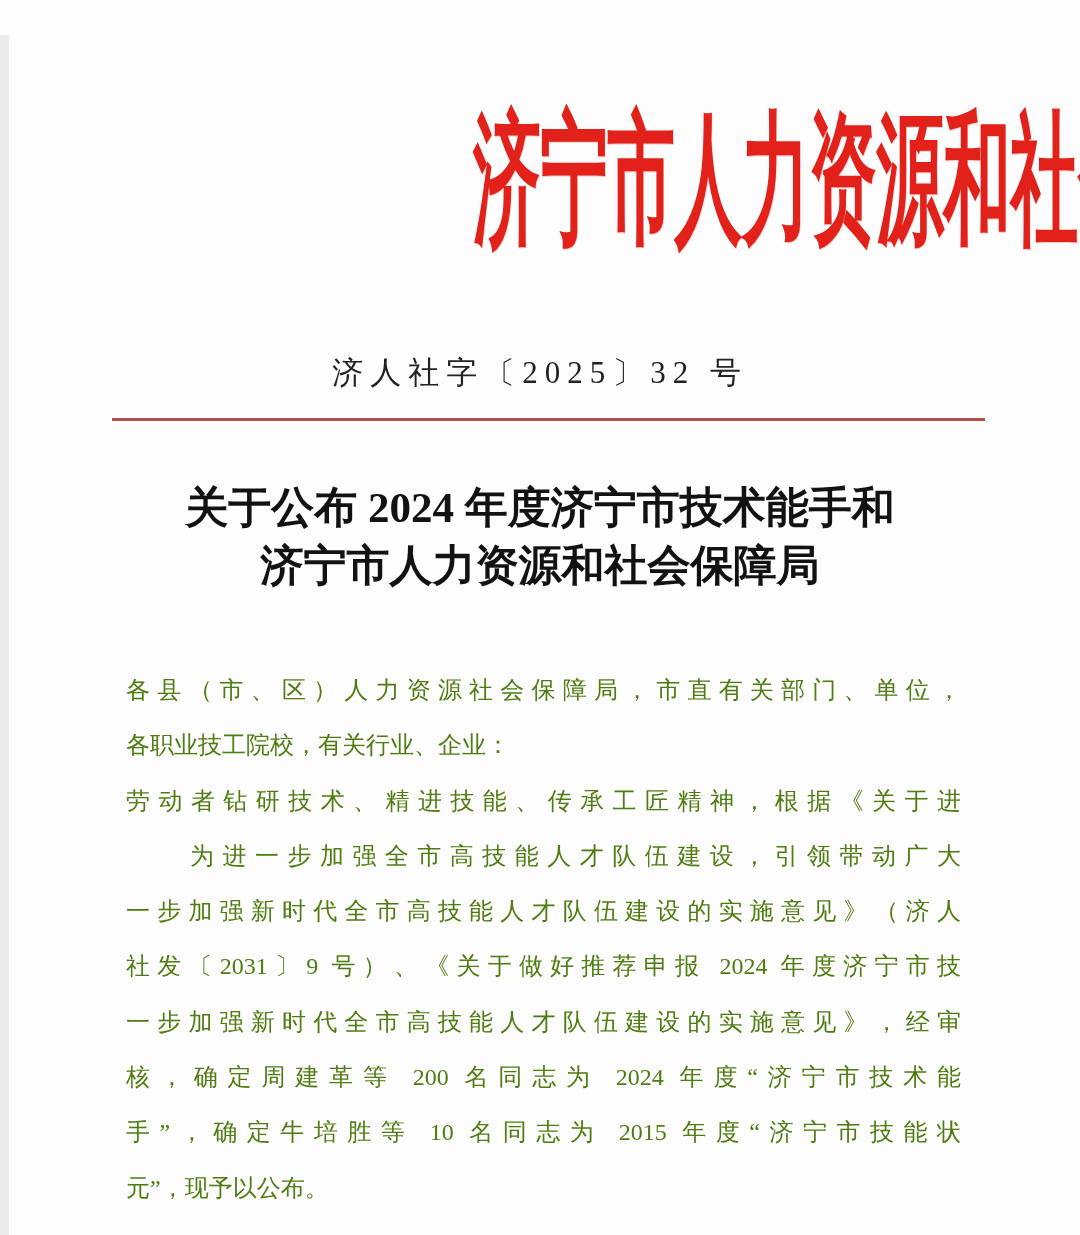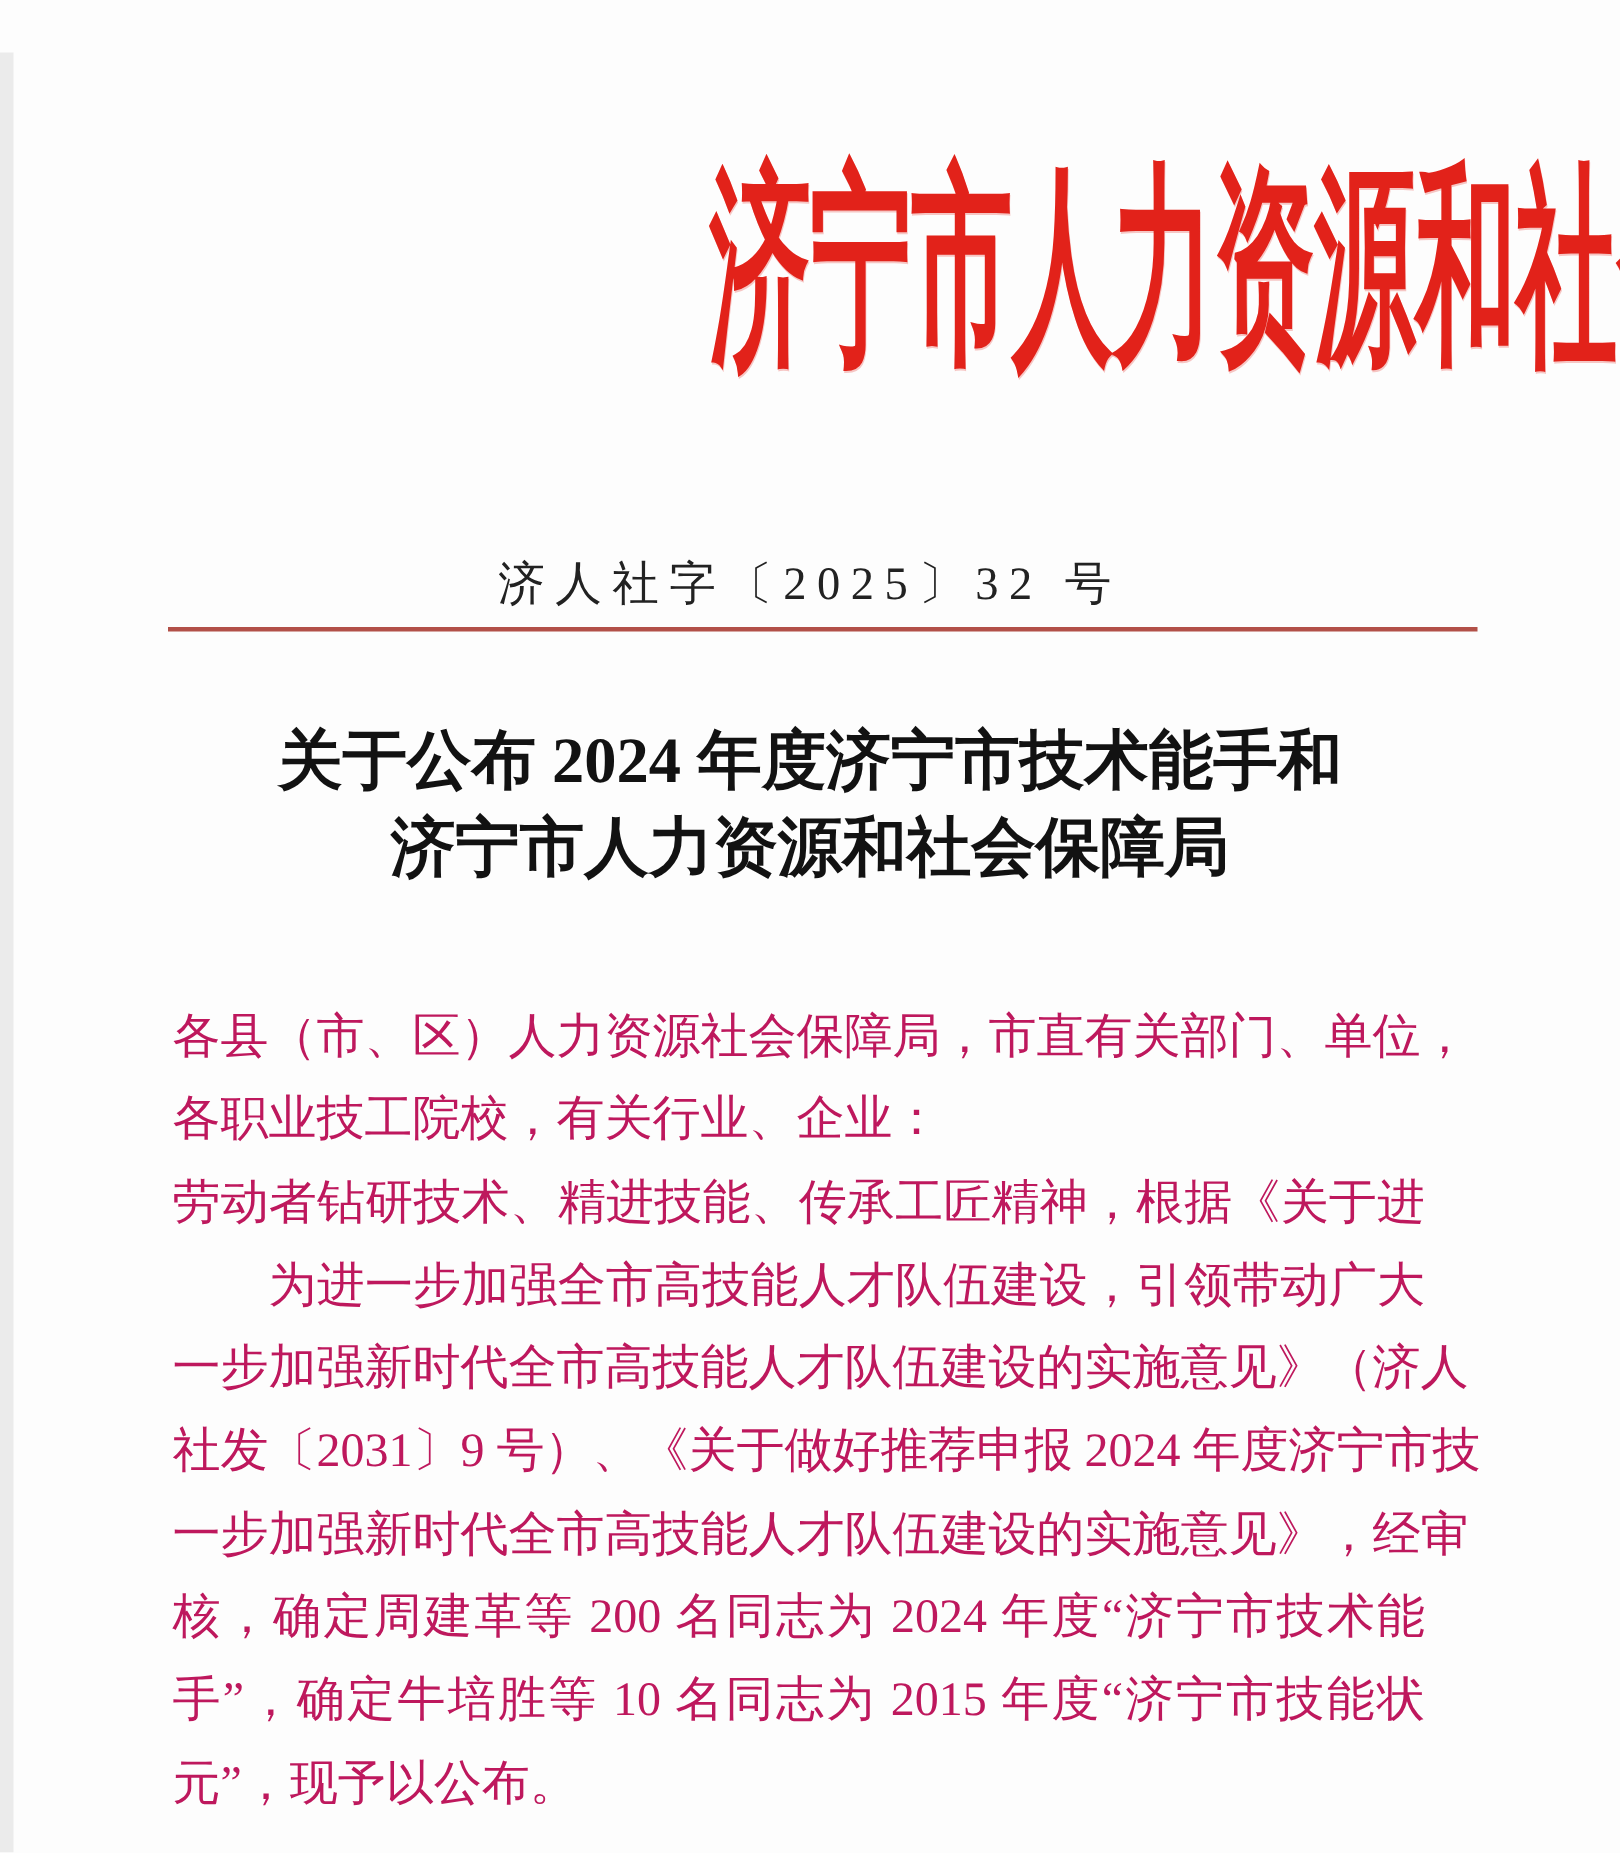--- a/index.html
+++ b/index.html
@@ -41,21 +41,21 @@
     font-size: 140px;
     font-weight: bold;
     color: #e2221a;
     transform: scale(0.48, 1.02);
     transform-origin: center center;
     letter-spacing: 0px;
     text-shadow: 1px 1px 0 rgba(226,34,26,0.25);
   }
   .doc-number {
     position: absolute;
-    top: 368px;
+    top: 352px;
     left: 0;
     width: 100%;
     text-align: center;
     font-size: 31px;
     letter-spacing: 7px;
     color: #222222;
   }
   .red-rule {
     position: absolute;
     top: 418px;
@@ -71,24 +71,24 @@
     width: 100%;
     text-align: center;
     font-size: 43px;
     font-weight: bold;
     color: #121212;
     line-height: 58px;
   }
   .body-text {
     position: absolute;
     top: 663px;
-    left: 115px;
+    left: 126px;
     width: 835px;
-    font-size: 32px;
-    color: #be185d;
+    font-size: 24px;
+    color: #4d7c0f;
     line-height: 55.3px;
   }
   .body-line {
     text-align: justify;
     text-align-last: justify;
     white-space: nowrap;
   }
   .body-line.para-end {
     text-align: left;
     text-align-last: left;

